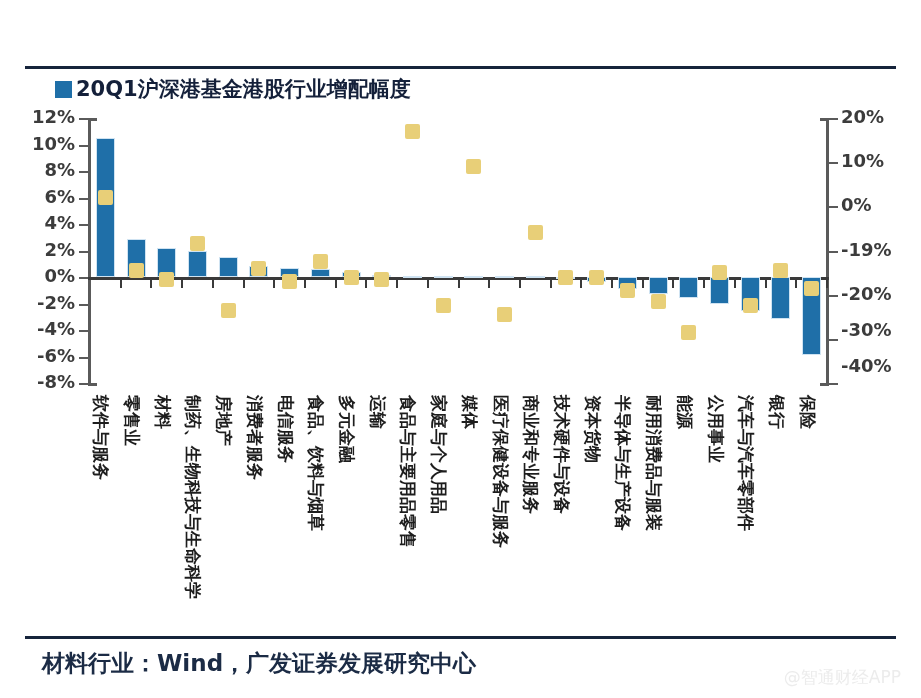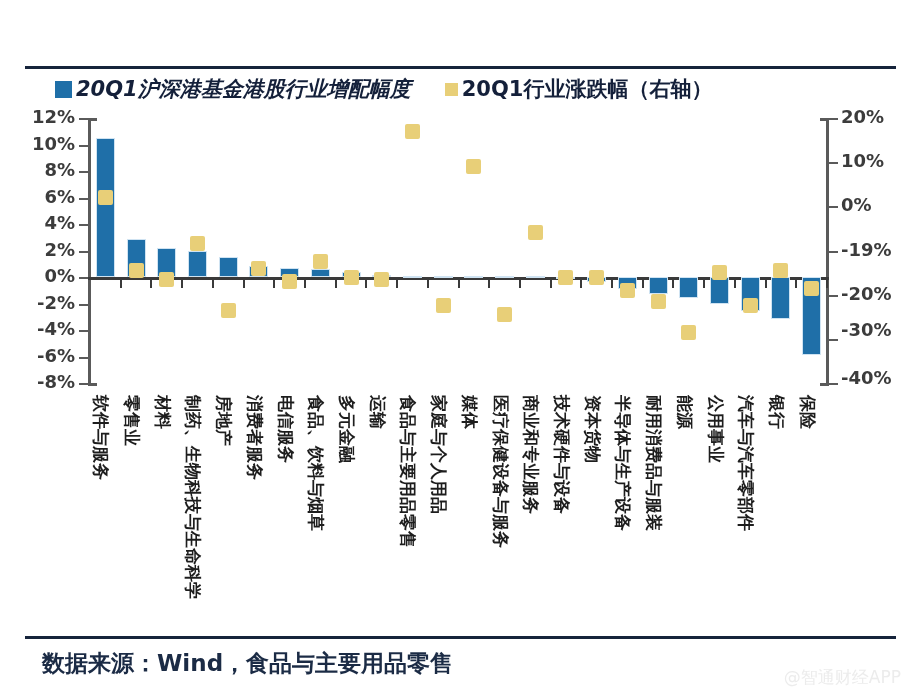--- a/index.html
+++ b/index.html
@@ -36,21 +36,21 @@
     font-size:17px;color:#ececec;white-space:nowrap;
     font-family:"DejaVu Sans","Liberation Sans",sans-serif;
   }
 
   
   .legend{
     position:absolute;left:55px;top:76px;width:845px;height:26px;
     display:flex;align-items:center;
   }
   .legend-item{display:flex;align-items:center;white-space:nowrap;}
-  .legend-item.first{margin-right:34px;font-style:italic;}
+  .legend-item.first{margin-right:20px;}
   .swatch-bar{width:17px;height:17px;margin-right:4px;display:inline-block;}
   .swatch-sq{width:13px;height:13px;margin-right:4px;display:inline-block;}
   .legend-label{
     font-family:"DejaVu Sans","Liberation Sans",sans-serif;
     font-weight:bold;font-size:21px;color:#14203a;
   }
 
   
   .plot-wrap{position:absolute;left:0;top:105px;width:921px;height:300px;}
   .axis-left{
@@ -95,24 +95,20 @@
 <body>
 
 <div class="slide">
 
   <div class="title-rule"></div>
 
   <div class="legend">
     <div class="legend-item first">
       <span class="swatch-bar" style="background: rgb(31, 111, 168);"></span>
       <span class="legend-label">20Q1沪深港基金港股行业增配幅度</span>
-    </div>
-    <div class="legend-item">
-      <span class="swatch-sq" style="background: rgb(232, 207, 120);"></span>
-      <span class="legend-label">20Q1行业涨跌幅（右轴）</span>
     </div>
   </div>
 
   <div class="plot-wrap">
     <div class="axis-left"></div>
     <div class="axis-right"></div>
     <div class="zero-line"></div>
     <div id="ticks-left">
         <div class="tick-l" style="top: 13px;"></div>
         <div class="ylab-l" style="top: 1px;">12%</div>
@@ -144,21 +140,21 @@
         <div class="ylab-r" style="top: 45.1667px;">10%</div>
         <div class="tick-r" style="top: 101.333px;"></div>
         <div class="ylab-r" style="top: 89.3333px;">0%</div>
         <div class="tick-r" style="top: 145.5px;"></div>
         <div class="ylab-r" style="top: 133.5px;">-19%</div>
         <div class="tick-r" style="top: 189.667px;"></div>
         <div class="ylab-r" style="top: 177.667px;">-20%</div>
         <div class="tick-r" style="top: 233.833px;"></div>
         <div class="ylab-r" style="top: 214px;">-30%</div>
         <div class="tick-r" style="top: 278px;"></div>
-        <div class="ylab-r" style="top: 262px;">-40%</div>
+        <div class="ylab-r" style="top: 250px;">-40%</div>
       </div>
     <div id="cat-ticks">
         <div class="cat-tick" style="left: 119.708px;"></div>
         <div class="cat-tick" style="left: 150.417px;"></div>
         <div class="cat-tick" style="left: 181.125px;"></div>
         <div class="cat-tick" style="left: 211.833px;"></div>
         <div class="cat-tick" style="left: 242.542px;"></div>
         <div class="cat-tick" style="left: 273.25px;"></div>
         <div class="cat-tick" style="left: 303.958px;"></div>
         <div class="cat-tick" style="left: 334.667px;"></div>
@@ -258,15 +254,15 @@
       <div class="cat" style="left: 634.396px;">半导体与生产设备</div>
       <div class="cat" style="left: 665.104px;">耐用消费品与服装</div>
       <div class="cat" style="left: 695.812px;">能源</div>
       <div class="cat" style="left: 726.521px;">公用事业</div>
       <div class="cat" style="left: 757.229px;">汽车与汽车零部件</div>
       <div class="cat" style="left: 787.938px;">银行</div>
       <div class="cat" style="left: 818.646px;">保险</div>
     </div>
 
   <div class="footer-rule"></div>
-  <div class="footer">数据来源：Wind，食品与主要用品零售</div>
+  <div class="footer">材料行业：Wind，广发证券发展研究中心</div>
   <div class="watermark">@智通财经APP</div>
 </div>
 
 </body></html>

